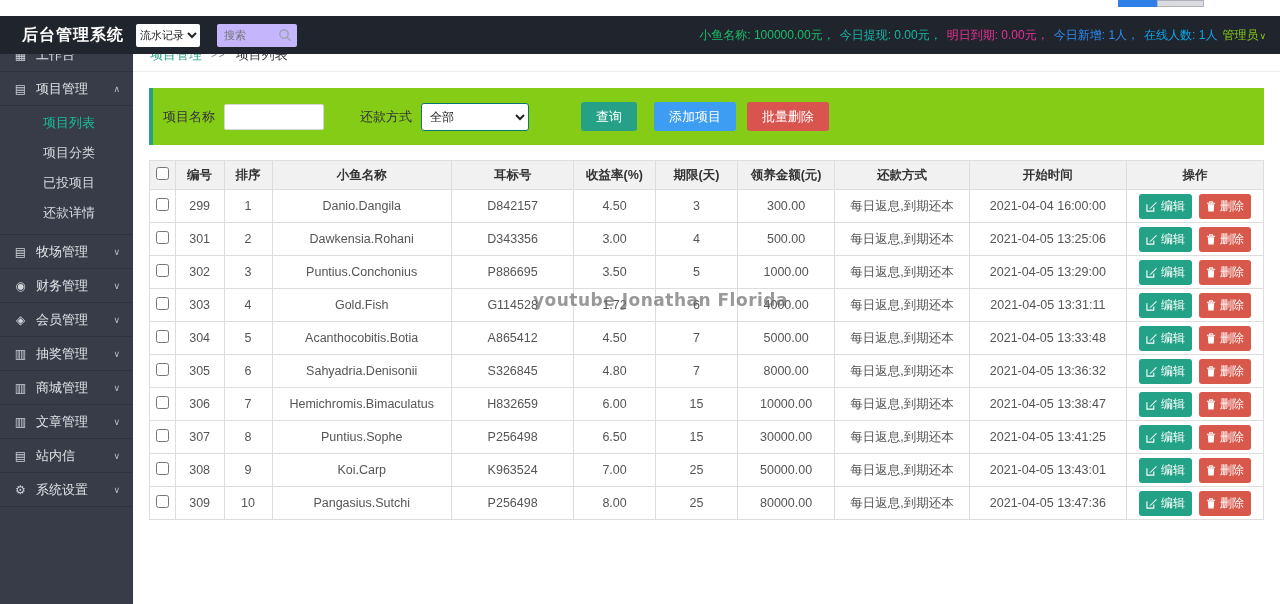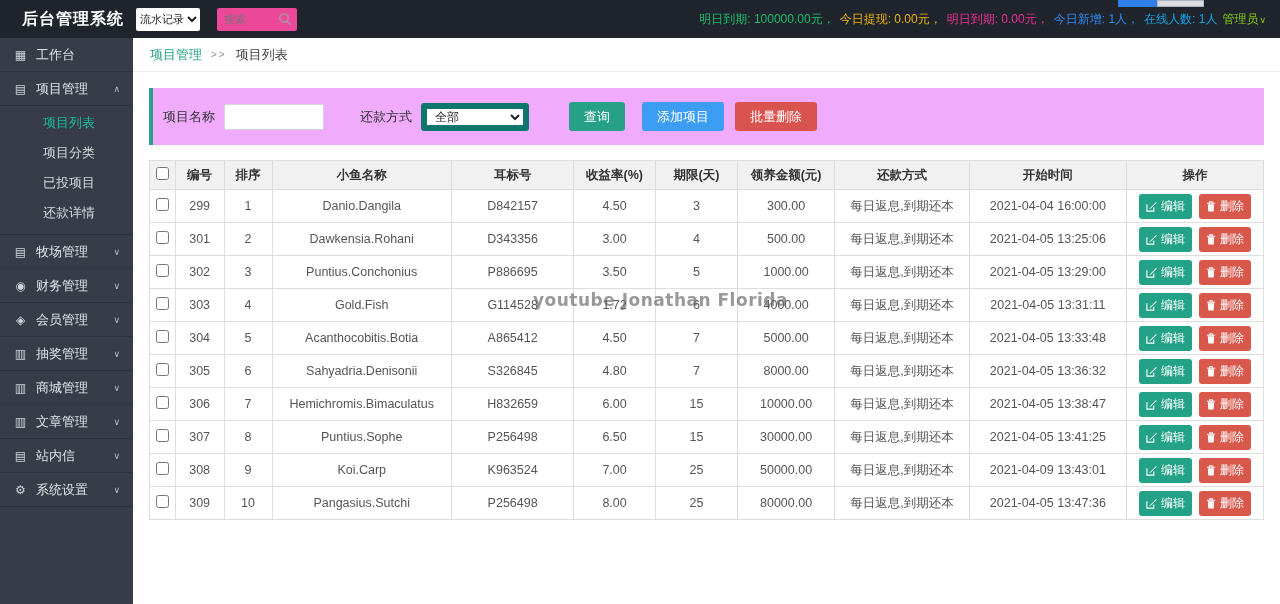--- a/index.html
+++ b/index.html
@@ -5,33 +5,33 @@
   * { margin:0; padding:0; box-sizing:border-box; }
   html,body { width:1280px; height:604px; overflow:hidden; }
   body {
     position:relative; background:#fff;
     font-family:"Liberation Sans","DejaVu Sans",sans-serif;
     font-size:13px; color:#333;
   }
 
   
   .topbar {
-    position:absolute; top:0; left:0; right:0; height:38px;
+    position:absolute; top:16px; left:0; right:0; height:38px;
     background:#20242c; display:flex; align-items:center;
     padding:0 14px 0 22px; z-index:5;
   }
   .app-title { color:#fff; font-size:16px; font-weight:bold; letter-spacing:1px; width:110px; }
   .hdr-select {
     height:23px; width:64px; font-size:11px; border:none; border-radius:2px;
     background:#fff; color:#222; margin-left:4px;
     font-family:"Liberation Sans","DejaVu Sans",sans-serif;
   }
   .hdr-search { position:relative; margin-left:17px; display:flex; align-items:center; }
   .hdr-search input {
-    width:80px; height:23px; border:none; border-radius:2px; background:#ec4899;
+    width:80px; height:23px; border:none; border-radius:2px; background:#c4b5fd;
     font-size:11px; padding:0 22px 0 7px; outline:none;
     font-family:"Liberation Sans","DejaVu Sans",sans-serif;
   }
   .hdr-search .mag { position:absolute; right:5px; top:4px; }
   .stats { margin-left:auto; display:flex; align-items:center; font-size:12px; white-space:nowrap; }
   .stat { margin-right:5px; }
   .admin { color:#84cc16; font-size:12px; cursor:pointer; white-space:nowrap; }
   .admin .caret { font-size:9px; margin-left:1px; }
 
   
@@ -61,40 +61,40 @@
     height:34px; display:flex; align-items:center; padding:0 17px;
     border-bottom:1px solid #ececec; font-size:13px;
   }
   .bc-section { color:#26a188; cursor:pointer; }
   .bc-sep { color:#8a9095; font-size:10px; margin:0 9px; letter-spacing:2px; }
   .bc-page { color:#3c3f43; }
 
   .content { padding:16px; }
 
   .filter {
-    background:#f0abfc; border-left:4px solid #26a188; height:57px;
+    background:#84cc16; border-left:4px solid #26a188; height:57px;
     display:flex; align-items:center; padding:0 10px; font-size:13px; color:#333;
   }
   .f-label { margin-right:9px; white-space:nowrap; }
   .f-input {
     width:100px; height:26px; border:1px solid #d6d6d6; border-radius:2px;
     background:#fff; padding:0 6px; outline:none; font-size:12px;
   }
   .f-label2 { margin-left:36px; }
   .f-select {
-    width:108px; height:28px; border:6px solid #0f766e; border-radius:3px;
+    width:108px; height:28px; border:1px solid #0f766e; border-radius:3px;
     background:#fff; font-size:12px; padding:0 4px; color:#222;
     font-family:"Liberation Sans","DejaVu Sans",sans-serif;
   }
   .f-btn {
     height:29px; border:none; border-radius:3px; color:#fff; font-size:13px;
     padding:0 15px; cursor:pointer; white-space:nowrap;
     font-family:"Liberation Sans","DejaVu Sans",sans-serif;
   }
-  .btn-query { background:#26a188; margin-left:40px; }
+  .btn-query { background:#26a188; margin-left:52px; }
   .btn-add   { background:#3d9df3; margin-left:17px; }
   .btn-bulk  { background:#d9534f; margin-left:11px; }
 
   
   table.tbl {
     width:100%; border-collapse:collapse; margin-top:15px; table-layout:fixed;
     font-size:12.5px; color:#555;
   }
   .tbl th, .tbl td { border:1px solid #ddd; text-align:center; overflow:hidden; white-space:nowrap; }
   .tbl th { background:#f1f1f1; height:29px; font-weight:bold; color:#333; }
@@ -126,23 +126,23 @@
   </select>
   <span class="hdr-search">
     <input type="text" placeholder="搜索" style="">
     <svg class="mag" width="14" height="14" viewBox="0 0 14 14">
       <circle cx="6" cy="6" r="4.2" fill="none" stroke="#9aa0a6" stroke-width="1.3"></circle>
       <line x1="9.2" y1="9.2" x2="12.6" y2="12.6" stroke="#9aa0a6" stroke-width="1.3"></line>
     </svg>
   </span>
   <span class="stats">
 
-      <span class="stat" style="color:#19be6b">明日到期: 100000.00元，</span>
-
-      <span class="stat" style="color:#eab308">今日提现: 0.00元，</span>
+      <span class="stat" style="color:#19be6b">小鱼名称: 100000.00元，</span>
+
+      <span class="stat" style="color:#14b8a6">今日提现: 0.00元，</span>
 
       <span class="stat" style="color:#eb2f96">明日到期: 0.00元，</span>
 
       <span class="stat" style="color:#2d8cf0">今日新增: 1人，</span>
 
       <span class="stat" style="color:#0ea5e9">在线人数: 1人</span>
     </span>
   <span class="admin">
     <span>管理员</span><span class="caret">∨</span>
   </span>
@@ -490,21 +490,21 @@
           <tr>
             <td><input type="checkbox" style=""></td>
             <td>308</td>
             <td>9</td>
             <td>Koi.Carp</td>
             <td>K963524</td>
             <td>7.00</td>
             <td>25</td>
             <td>50000.00</td>
             <td>每日返息,到期还本</td>
-            <td>2021-04-09 13:43:01</td>
+            <td>2021-04-05 13:43:01</td>
             <td>
               <button class="mini-btn mb-edit">
                 <svg width="11" height="11" viewBox="0 0 12 12">
                   <path d="M1 3.5v7.5h7.5V7" fill="none" stroke="#fff" stroke-width="1.2"></path>
                   <path d="M4.5 7.5L11 1l.8.8-6.5 6.5-1.6.4z" fill="#fff"></path>
                 </svg>
                 <span>编辑</span>
               </button><button class="mini-btn mb-del">
                 <svg width="10" height="11" viewBox="0 0 10 12">
                   <path d="M0.5 2.5h9M3.5 2V0.8h3V2" fill="none" stroke="#fff" stroke-width="1.1"></path>

